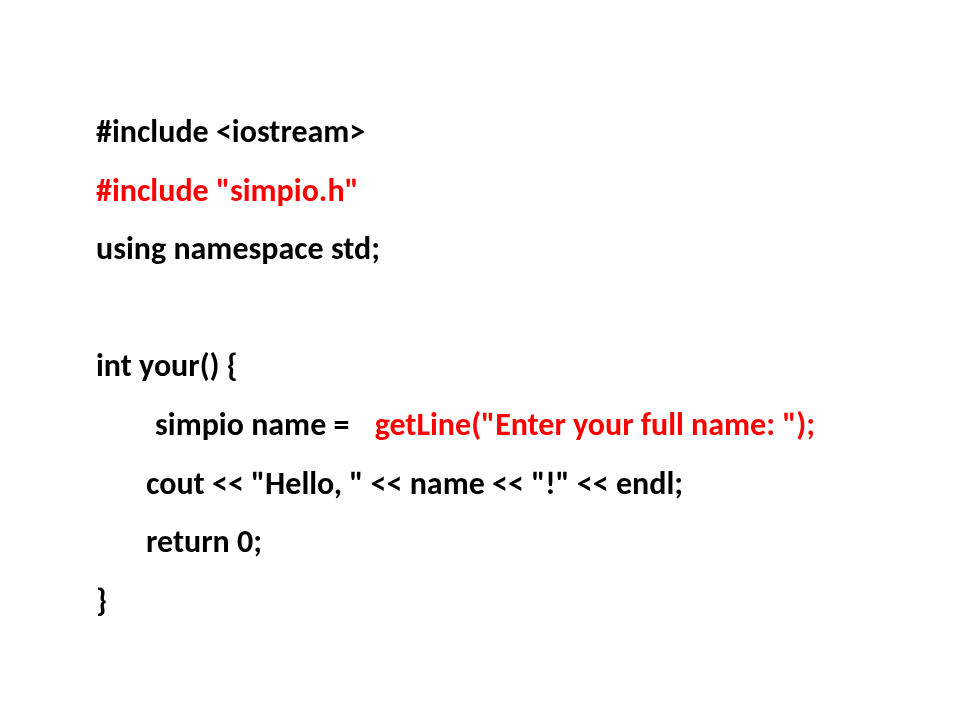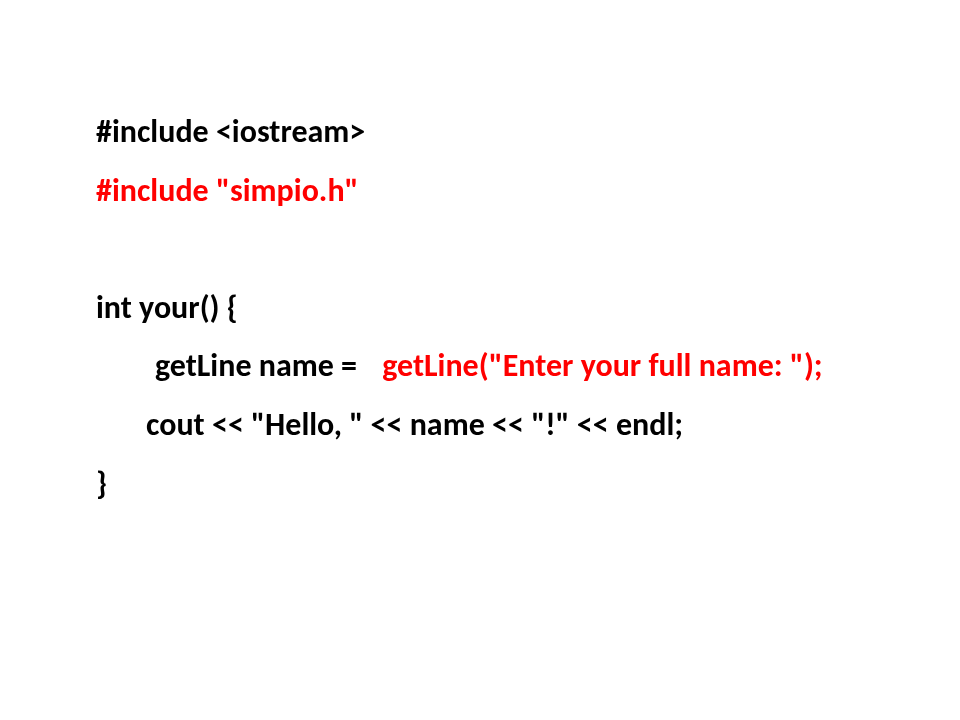--- a/index.html
+++ b/index.html
@@ -30,18 +30,20 @@
     .blank-line {
       height: 1.55em;
     }
   </style>
 </head>
 <body>
 
 <div class="code-block">
   <div class="code-line">#include &lt;iostream&gt;</div>
   <div class="code-line red">#include "simpio.h"</div>
+  <div class="code-line">using namespace std;</div>
   <div class="blank-line"></div>
   <div class="code-line">int your() {</div>
-  <div class="code-line indent"><span>getLine name = </span><span class="red">getLine("Enter your full name: ");</span></div>
+  <div class="code-line indent"><span>simpio name = </span><span class="red">getLine("Enter your full name: ");</span></div>
   <div class="code-line indent">cout &lt;&lt; "Hello, " &lt;&lt; name &lt;&lt; "!" &lt;&lt; endl;</div>
+  <div class="code-line indent">return 0;</div>
   <div class="code-line">}</div>
 </div>
 
 </body></html>

